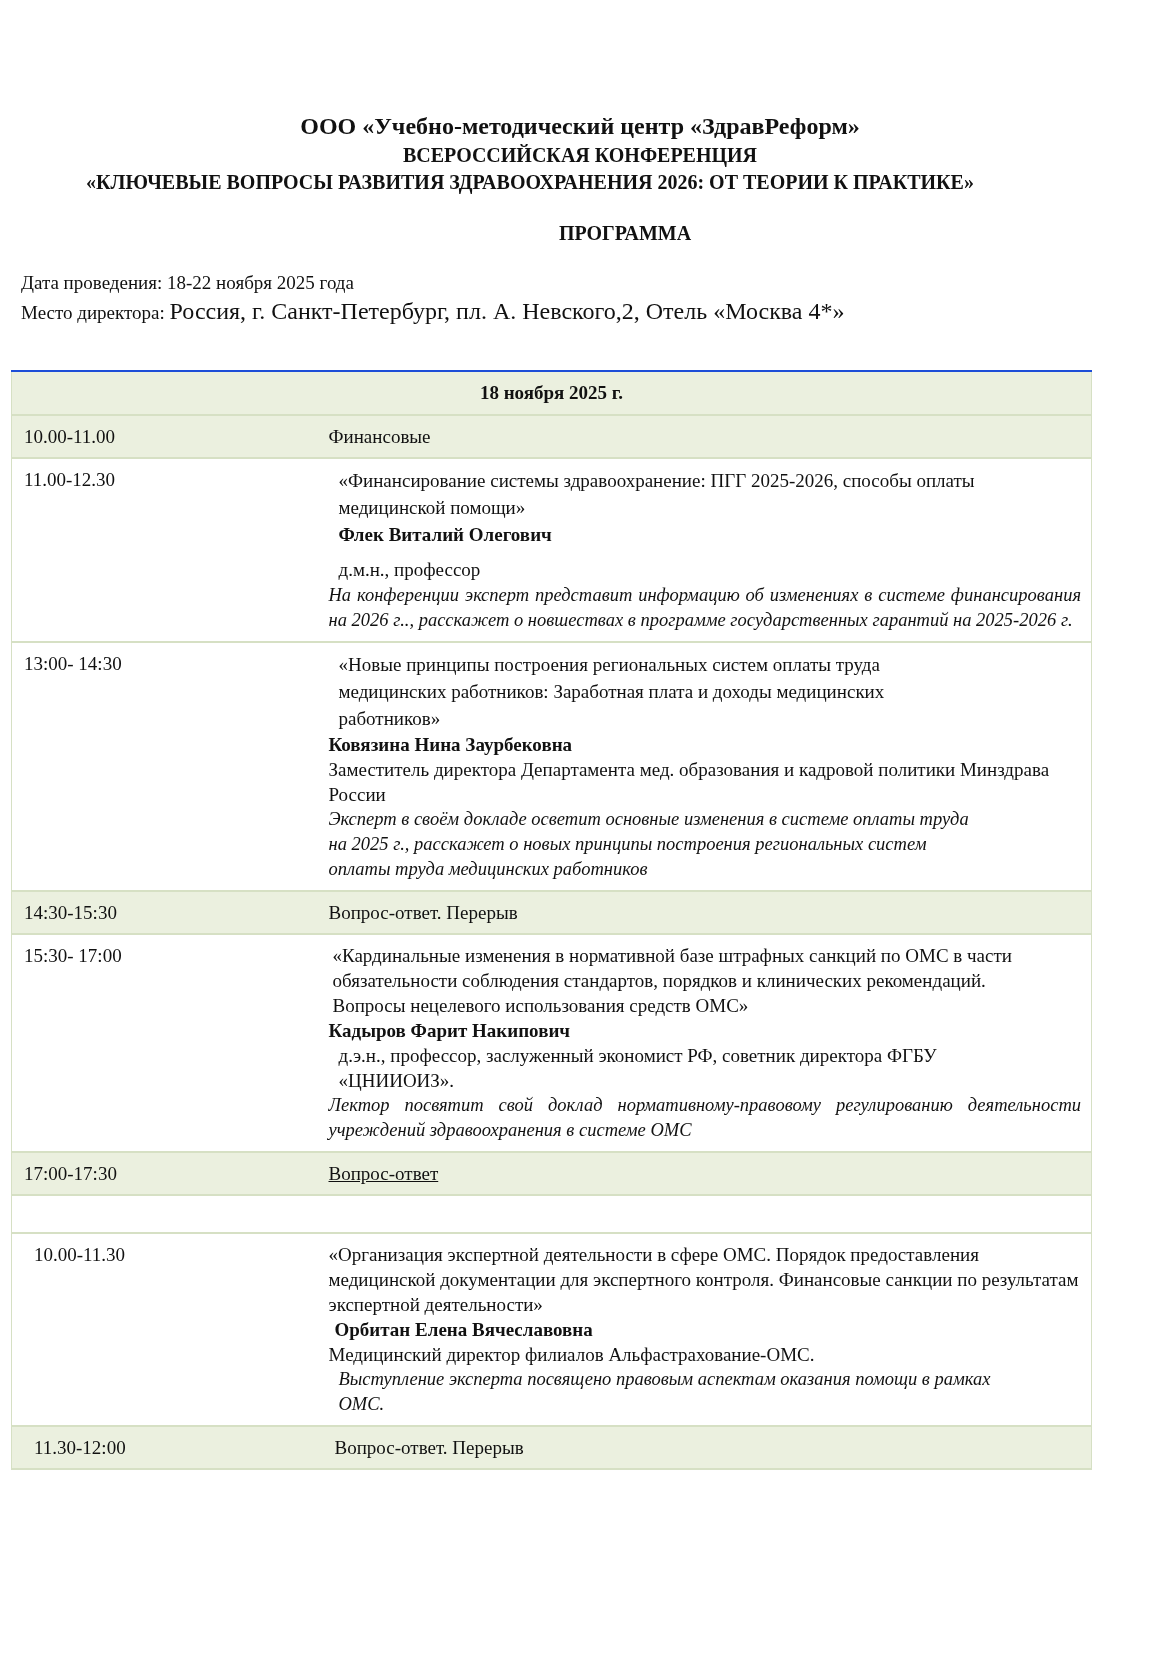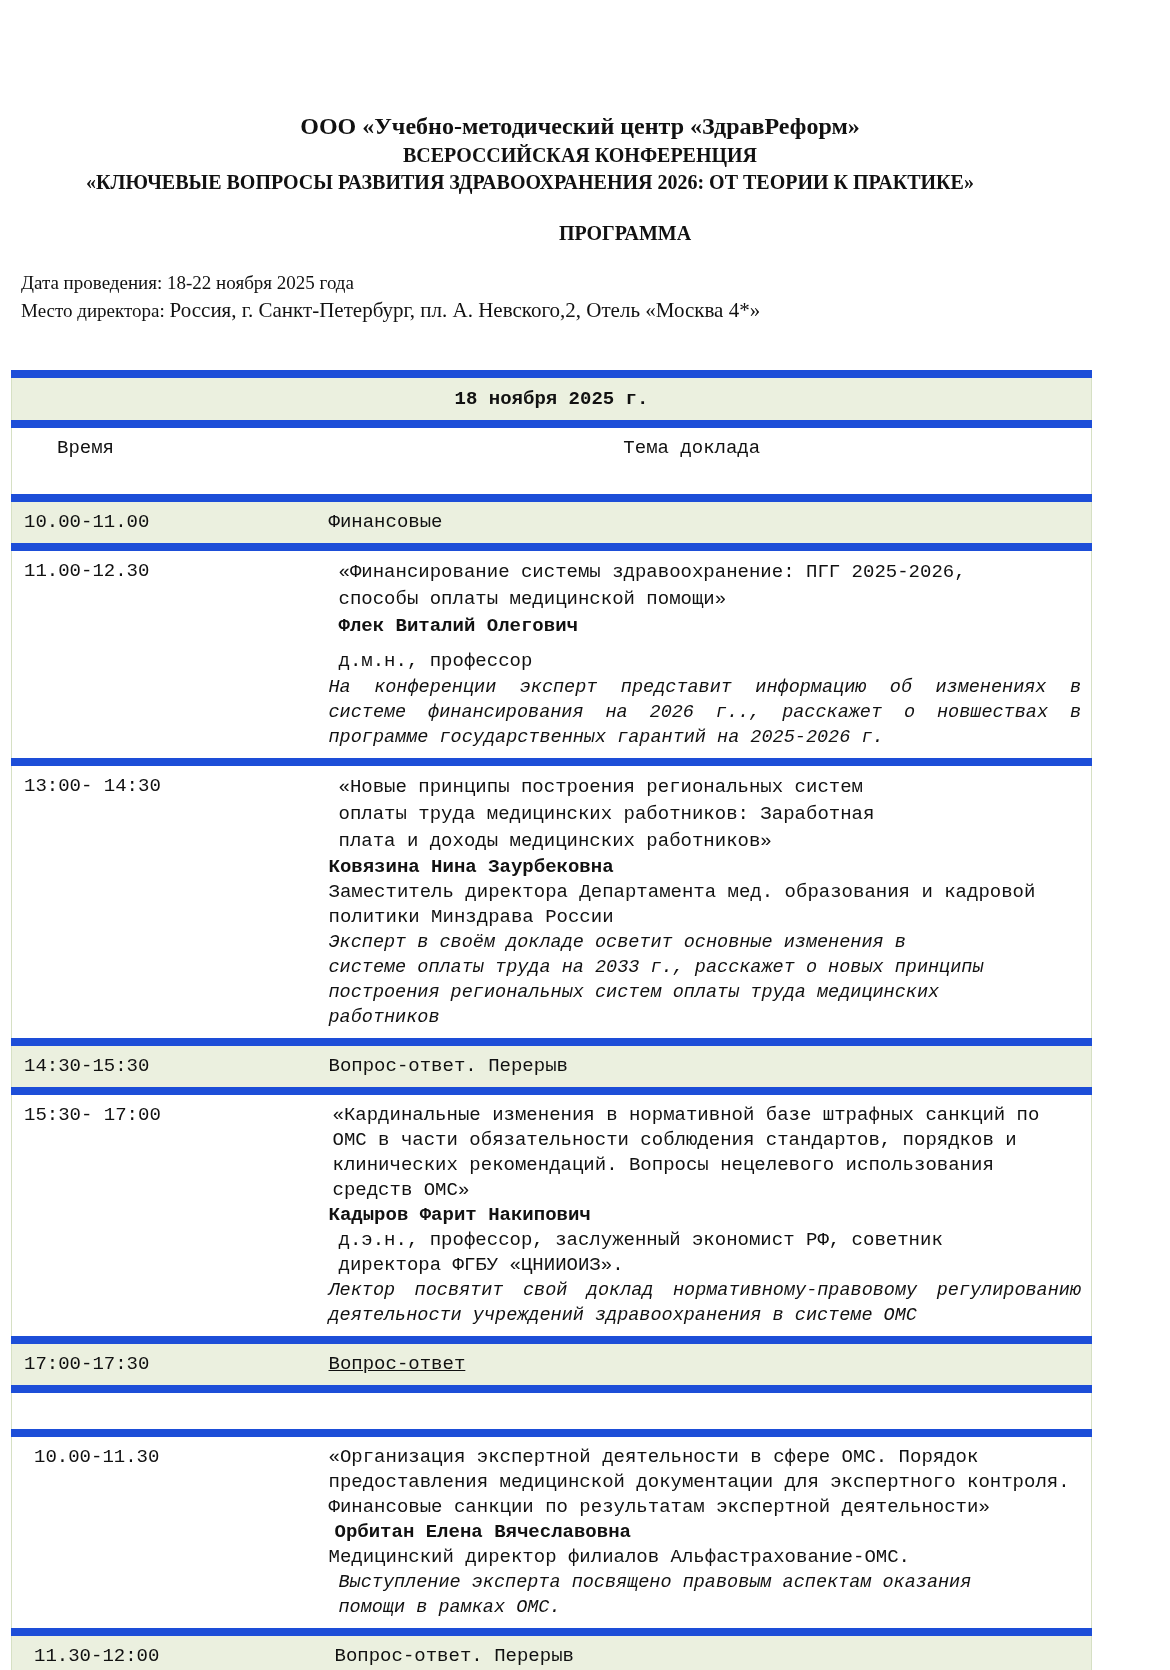--- a/index.html
+++ b/index.html
@@ -8,28 +8,28 @@
     font-family: "Liberation Serif", "DejaVu Serif", serif; color: #111;
   }
   .hdr { position: absolute; left: 0; width: 1170px; text-align: center; font-weight: bold; white-space: nowrap; }
   #org { top: 113px; font-size: 24px; left: -5px; }
   #conf { top: 144px; font-size: 20px; left: -5px; }
   #theme { top: 171px; font-size: 20px; left: -55px; }
   #prog { top: 222px; font-size: 20px; left: 40px; }
   .meta { position: absolute; left: 21px; font-size: 19px; white-space: nowrap; }
   #date { top: 272px; }
   #place { top: 298px; }
-  .place-val { font-size: 21px; }
+  .place-val { font-size: 24px; }
 
   #tbl {
     position: absolute; left: 11px; top: 370px; width: 1081px;
     border-collapse: collapse; table-layout: fixed;
     font-size: 19px; line-height: 25px;
   }
-  #tbl td { border-top: 8px solid #1d4ed8; border-bottom: 2px solid #d6e0c4; padding: 8px; vertical-align: top; font-family: Liberation Mono, monospace; }
+  #tbl td { border-top: 2px solid #1d4ed8; border-bottom: 2px solid #d6e0c4; padding: 8px; vertical-align: top; }
   #tbl tr td:first-child { border-left: 1px solid #d6e0c4; }
   #tbl tr td:last-child { border-right: 1px solid #d6e0c4; }
   .col-time { width: 317px; }
   .green td { background: #ebf0df; }
   .day td { text-align: center; font-weight: bold; height: 26px; line-height: 26px; font-size: 19px; }
   .colhead td { height: 50px; }
   .t { padding-left: 12px !important; }
   .t2 { padding-left: 22px !important; }
   .th-time { padding-left: 45px !important; }
   .th-topic { text-align: center; padding-left: 0 !important; padding-right: 36px !important; }
@@ -63,24 +63,20 @@
 
 <table id="tbl">
   <colgroup>
       <col class="col-time">
       <col>
     </colgroup>
   <tbody>
     <tr class="green day">
       <td colspan="2">18 ноября 2025 г.</td>
     </tr>
-    <tr class="colhead">
-      <td class="th-time">Время</td>
-      <td class="th-topic">Тема доклада</td>
-    </tr>
 
     <tr class="green brk">
       <td class="t">10.00-11.00</td>
       <td class="c">Финансовые</td>
     </tr>
 
     <tr>
       <td class="t">11.00-12.30</td>
       <td class="c">
         <div class="ind" style="line-height:27px;padding-right:60px;">«Финансирование системы здравоохранение: ПГГ 2025-2026, способы оплаты медицинской помощи»</div>
@@ -90,21 +86,21 @@
       </td>
     </tr>
 
 
     <tr>
       <td class="t">13:00- 14:30</td>
       <td class="c">
         <div class="ind" style="line-height:27px;padding-right:150px;">«Новые принципы построения региональных систем оплаты труда медицинских работников: Заработная плата и доходы медицинских работников»</div>
         <div class="bold">Ковязина Нина Заурбековна</div>
         <div style="padding-right:20px;">Заместитель директора Департамента мед. образования и кадровой политики Минздрава России</div>
-        <div class="it" style="padding-right:90px;">Эксперт в своём докладе осветит основные изменения в системе оплаты труда на 2033 г., расскажет о новых принципы построения региональных систем оплаты труда медицинских работников</div>
+        <div class="it" style="padding-right:90px;">Эксперт в своём докладе осветит основные изменения в системе оплаты труда на 2025 г., расскажет о новых принципы построения региональных систем оплаты труда медицинских работников</div>
       </td>
     </tr>
 
     <tr class="green brk">
       <td class="t">14:30-15:30</td>
       <td class="c">Вопрос-ответ. Перерыв</td>
     </tr>
 
     <tr>
       <td class="t">15:30- 17:00</td>

